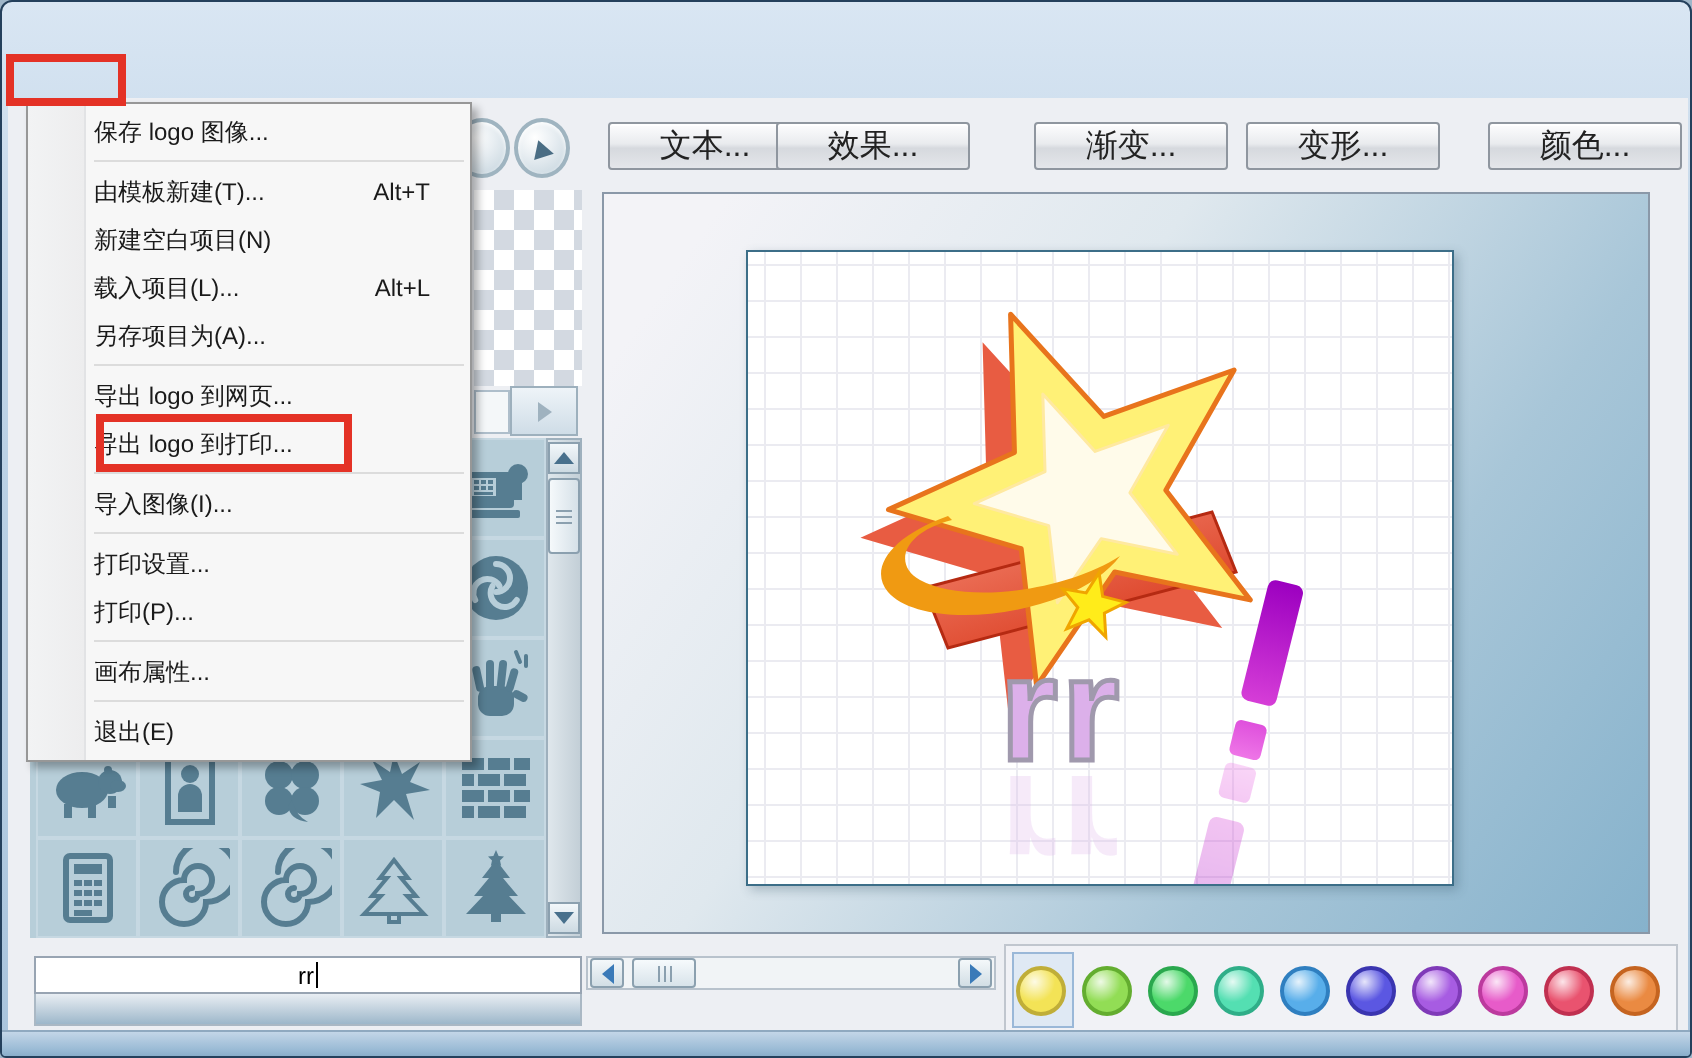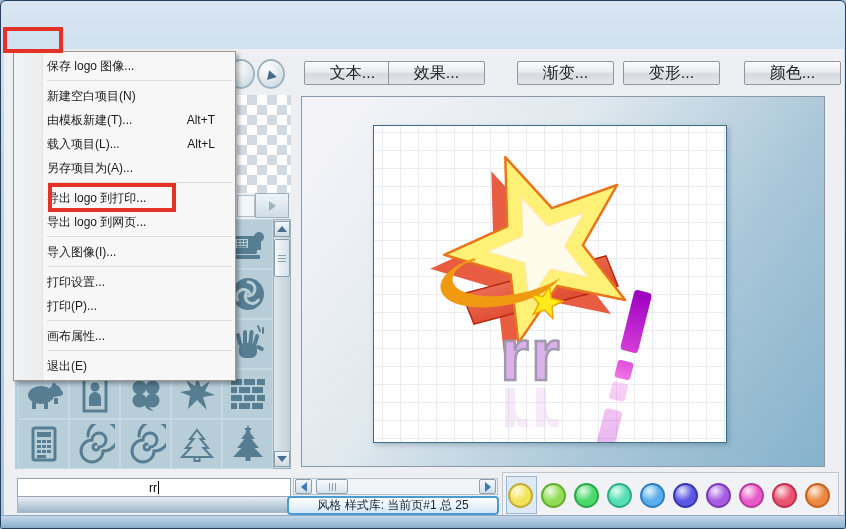--- a/index.html
+++ b/index.html
@@ -370,27 +370,27 @@
         <g transform="translate(258,212) rotate(14) translate(0,88) scale(1,-1)" opacity="0.3">
             <use href="#exclShape"></use>
           </g>
       </svg>
     </div>
   </div>
 
   <div class="menu" id="filemenu">
       <div class="menu-item"><span>保存 logo 图像...</span></div>
       <div class="menu-sep"></div>
+      <div class="menu-item"><span>由模板新建(T)...</span><span class="sc">Alt+T</span></div>
       <div class="menu-item"><span>新建空白项目(N)</span></div>
-      <div class="menu-item"><span>由模板新建(T)...</span><span class="sc">Alt+T</span></div>
       <div class="menu-item"><span>载入项目(L)...</span><span class="sc">Alt+L</span></div>
       <div class="menu-item"><span>另存项目为(A)...</span></div>
       <div class="menu-sep"></div>
+      <div class="menu-item"><span>导出 logo 到网页...</span></div>
       <div class="menu-item"><span>导出 logo 到打印...</span><div class="redbox" id="hl-export"></div></div>
-      <div class="menu-item"><span>导出 logo 到网页...</span></div>
       <div class="menu-sep"></div>
       <div class="menu-item"><span>导入图像(I)...</span></div>
       <div class="menu-sep"></div>
       <div class="menu-item"><span>打印设置...</span></div>
       <div class="menu-item"><span>打印(P)...</span></div>
       <div class="menu-sep"></div>
       <div class="menu-item"><span>画布属性...</span></div>
       <div class="menu-sep"></div>
       <div class="menu-item"><span>退出(E)</span></div>
     </div>
@@ -408,21 +408,20 @@
     <div class="hthumb">
         <i></i>
         <i></i>
         <i></i>
       </div>
     <div class="hbtn" style="right:1px;">
         <span class="tri-right"></span>
       </div>
   </div>
 
-  <div class="statusbar">风格 样式库: 当前页#1 总 25</div>
 
   <div class="palettebar" id="palette">
       <div class="swatch-sel" style="left: 3px;"></div>
       <div class="swatch" style="left: 5px; --c: #f3e356; --b: #c0ae38;"></div>
       <div class="swatch" style="left: 38px; --c: #92dd55; --b: #63ad2f;"></div>
       <div class="swatch" style="left: 71px; --c: #4cd96a; --b: #2aa84e;"></div>
       <div class="swatch" style="left: 104px; --c: #54dfb2; --b: #2fae88;"></div>
       <div class="swatch" style="left: 137px; --c: #58aeea; --b: #2f7fc0;"></div>
       <div class="swatch" style="left: 170px; --c: #5b57e2; --b: #3a35b0;"></div>
       <div class="swatch" style="left: 203px; --c: #a75ce2; --b: #7f3ab8;"></div>

